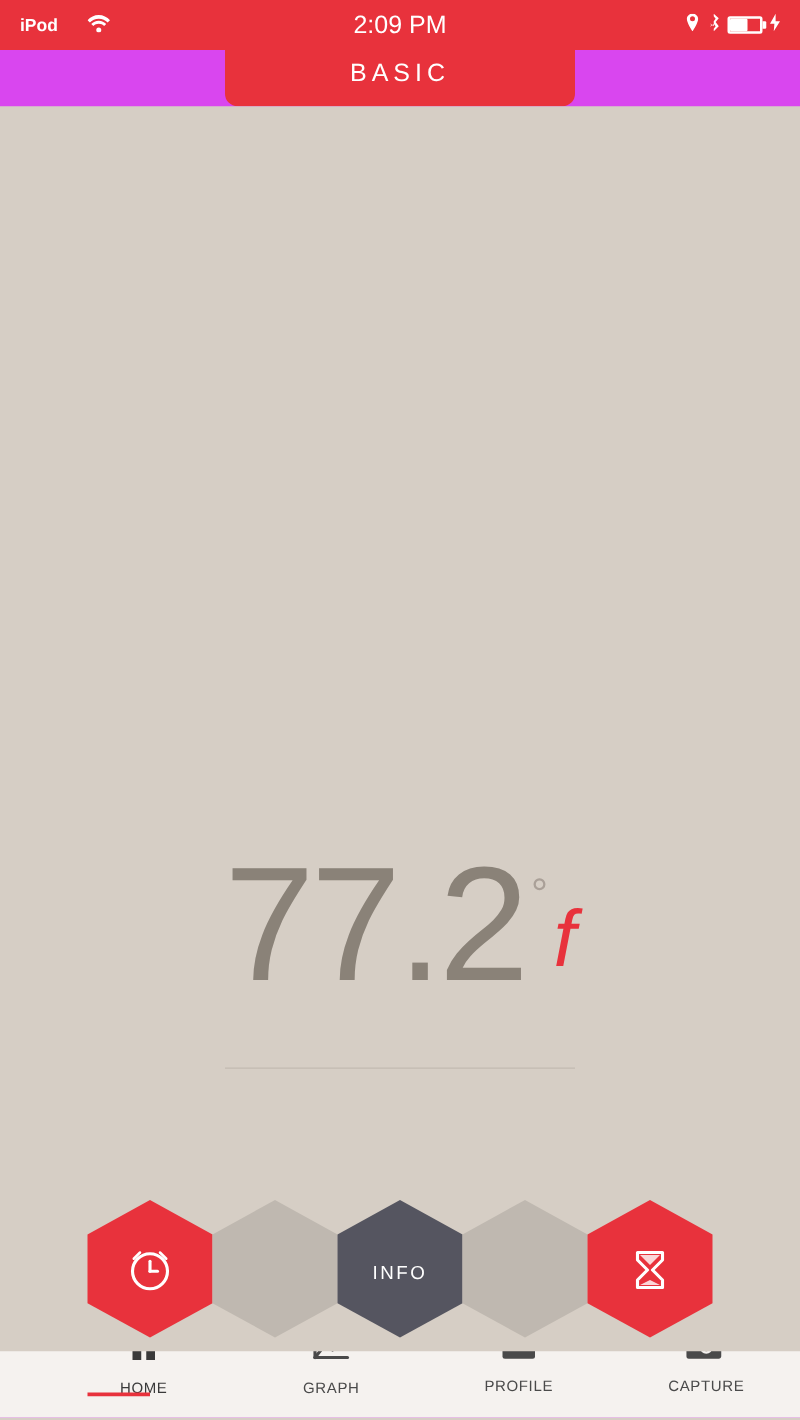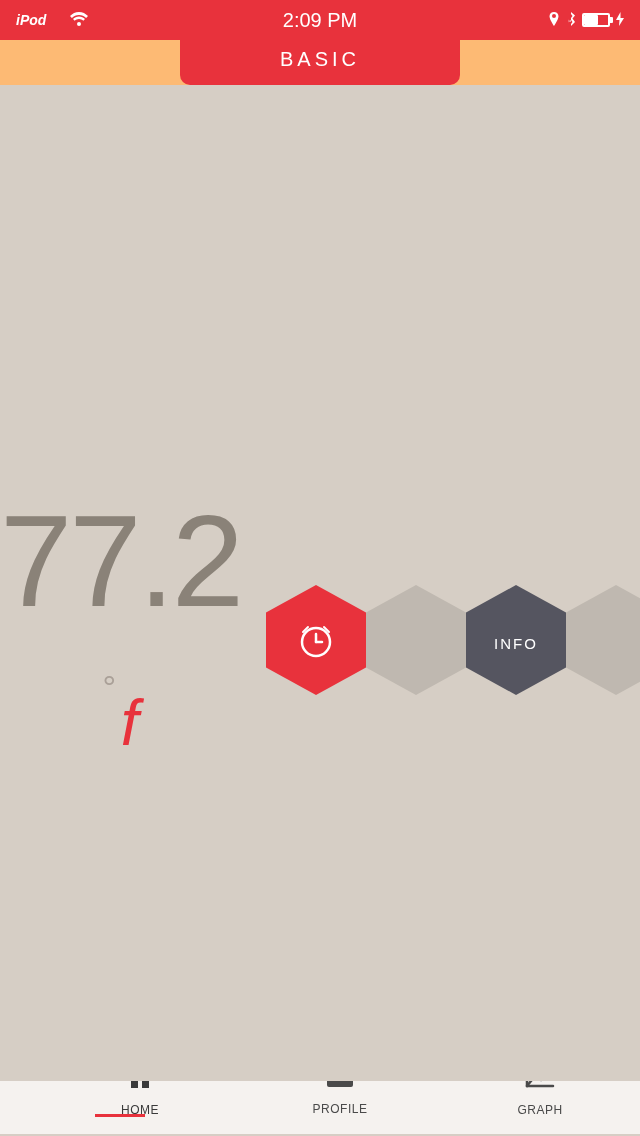--- a/index.html
+++ b/index.html
@@ -29,21 +29,20 @@
       position: relative;
       z-index: 10;
     }
 
     #status-left {
       display: flex;
       align-items: flex-start;
       gap: 24px;
       font-size: 14px;
       font-weight: 600;
-      font-style: italic;
     }
 
     #status-center {
       position: absolute;
       left: 50%;
       transform: translateX(-50%);
       font-size: 20px;
       font-weight: 500;
     }
 
@@ -95,23 +94,23 @@
       border-radius: 0 0 8px 8px;
     }
 
     
     #main-content {
       width: 100%;
       height: calc(1136px - 40px - 56px - 100px);
       position: relative;
       background: #d6cec5;
       display: flex;
-      flex-direction: row;
-      align-items: center;
-      justify-content: flex-start;
+      flex-direction: column;
+      align-items: center;
+      justify-content: flex-end;
     }
 
     
     #hex-svg {
       position: absolute;
       top: 0; left: 0;
       width: 100%;
       height: 100%;
       opacity: 0.4;
     }
@@ -218,21 +217,21 @@
       width: 640px;
       height: 1136px;
       position: relative;
       overflow: hidden;
     }
 
     #content-area {
       width: 100%;
       height: calc(1136px - 40px);
       position: relative;
-      background: #fdba74;
+      background: #d946ef;
     }
   </style>
 </head>
 <body>
 
 <div id="app-wrapper">
 
   <div id="status-bar">
     <div id="status-left">
       <span>iPod</span>
@@ -366,37 +365,47 @@
           <svg width="30" height="28" viewBox="0 0 30 28" fill="#3a3a3a">
             <path d="M15 2L2 13h4v13h7v-8h4v8h7V13h4z"></path>
           </svg>
         </span>
         <span class="tab-label">HOME</span>
       </div>
 
 
       <div class="tab-item">
         <span class="tab-icon">
+          <svg width="30" height="28" viewBox="0 0 30 28" fill="none" stroke="#4a4a4a" stroke-width="2.5" stroke-linecap="round" stroke-linejoin="round">
+            <polyline points="2,24 10,14 16,18 26,6"></polyline>
+            <line x1="2" y1="24" x2="2" y2="4"></line>
+            <line x1="2" y1="24" x2="28" y2="24"></line>
+          </svg>
+        </span>
+        <span class="tab-label">GRAPH</span>
+      </div>
+
+      <div class="tab-item">
+        <span class="tab-icon">
           <svg width="30" height="26" viewBox="0 0 30 26" fill="#4a4a4a">
             <rect x="2" y="2" width="26" height="22" rx="2"></rect>
             <rect x="2" y="8" width="26" height="2" fill="#f5f2ef"></rect>
             <rect x="6" y="4" width="3" height="4" fill="#f5f2ef"></rect>
             <rect x="21" y="4" width="3" height="4" fill="#f5f2ef"></rect>
           </svg>
         </span>
         <span class="tab-label">PROFILE</span>
       </div>
 
       <div class="tab-item">
         <span class="tab-icon">
-          <svg width="30" height="28" viewBox="0 0 30 28" fill="none" stroke="#4a4a4a" stroke-width="2.5" stroke-linecap="round" stroke-linejoin="round">
-            <polyline points="2,24 10,14 16,18 26,6"></polyline>
-            <line x1="2" y1="24" x2="2" y2="4"></line>
-            <line x1="2" y1="24" x2="28" y2="24"></line>
+          <svg width="32" height="26" viewBox="0 0 32 26" fill="#4a4a4a">
+            <path d="M2 6h4l3-4h10l3 4h4c1.1 0 2 .9 2 2v14c0 1.1-.9 2-2 2H2c-1.1 0-2-.9-2-2V8c0-1.1.9-2 2-2z"></path>
+            <circle cx="16" cy="15" r="5" fill="#f5f2ef"></circle>
+            <circle cx="16" cy="15" r="3" fill="#4a4a4a"></circle>
           </svg>
         </span>
-        <span class="tab-label">GRAPH</span>
-      </div>
-
+        <span class="tab-label">CAPTURE</span>
+      </div>
 
     </div>
   </div>
 </div>
 
 </body></html>

